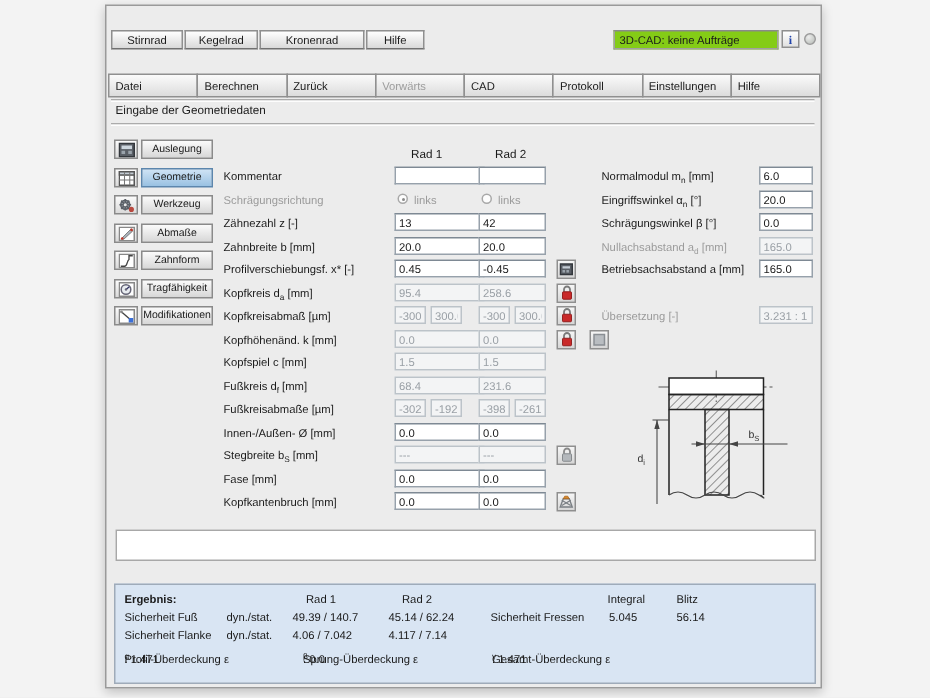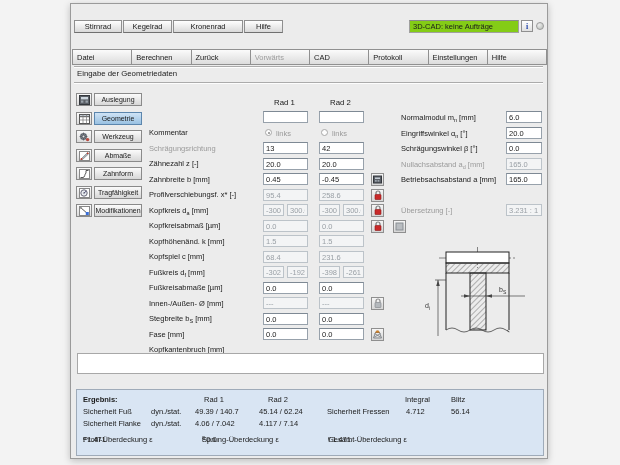--- a/index.html
+++ b/index.html
@@ -37,26 +37,26 @@
   .groove{position:absolute;left:3px;right:4px;height:2px;border-top:1px solid #ababab;border-bottom:1px solid #fdfdfd}
   .sectionlabel{position:absolute;left:6px;top:65px;font-size:7.8px}
   
   .sbicon{position:absolute;left:5px;width:16px;height:13px;border:1px solid #8a8a8a;
     background:linear-gradient(#fbfbfb,#dadada);display:flex;align-items:center;justify-content:center}
   .sbbtn{position:absolute;left:23px;width:48px;height:13px;border:1px solid #8a8a8a;
     background:linear-gradient(#fbfbfb,#d7d7d7);font-size:7px;display:flex;align-items:center;justify-content:center;white-space:nowrap}
   .sbbtn.active{background:linear-gradient(#cfe3f5,#99c1e2);border-color:#5c86ad}
   
   .frow{position:absolute;left:0;right:0;height:14px}
-  .flab{position:absolute;left:78px;top:17px;font-size:7.5px;white-space:nowrap}
+  .flab{position:absolute;left:78px;top:2px;font-size:7.5px;white-space:nowrap}
   .flab.dis,.rlab.dis{color:#9b9b9b}
   .fin{position:absolute;top:0;height:12px;border:1px solid #97a1ab;border-top-color:#7e8994;background:#fff;
     font-size:7.5px;padding:0 2px;font-family:"Liberation Sans",sans-serif;color:#1a1a1a}
   .fin.dis{background:#f3f4f5;color:#9aa0a6;border-color:#bcc3c9}
-  .f1{left:192px;width:45px}.f2{left:248px;width:45px}
+  .f1{left:192px;width:60px}.f2{left:248px;width:45px}
   .p1a{left:192px;width:21px}.p1b{left:216px;width:21px}.p2a{left:248px;width:21px}.p2b{left:272px;width:21px}
   .ric{position:absolute;left:300px;top:0;width:13px;height:13px;border:1px solid #8f8f8f;
     background:linear-gradient(#f6f6f6,#d6d6d6);display:flex;align-items:center;justify-content:center}
   .ric.extra{left:322px}
   .rlab{position:absolute;left:330px;top:2px;font-size:7.5px;white-space:nowrap}
   .rin{left:435px;width:36px}
   .colhdr{position:absolute;top:94px;font-size:7.8px}
   .sb{font-size:5.5px;vertical-align:-2px}
   .rdo{position:absolute;top:2px;width:7px;height:7px;border-radius:50%;border:1px solid #a8a8a8;background:#fdfdfd}
   .rdo.sel::after{content:"";position:absolute;inset:1.5px;border-radius:50%;background:#8a8a8a}
@@ -355,21 +355,21 @@
     <span style="left:127px;top:5px">Rad 1</span>
     <span style="left:191px;top:5px">Rad 2</span>
     <span style="left:328px;top:5px">Integral</span>
     <span style="left:374px;top:5px">Blitz</span>
 
     <span style="left:6px;top:17px">Sicherheit Fuß</span>
     <span style="left:74px;top:17px">dyn./stat.</span>
     <span style="left:118px;top:17px">49.39 / 140.7</span>
     <span style="left:182px;top:17px">45.14 / 62.24</span>
     <span style="left:250px;top:17px">Sicherheit Fressen</span>
-    <span style="left:329px;top:17px">4.712</span>
+    <span style="left:329px;top:17px">5.045</span>
     <span style="left:374px;top:17px">56.14</span>
 
     <span style="left:6px;top:29px">Sicherheit Flanke</span>
     <span style="left:74px;top:29px">dyn./stat.</span>
     <span style="left:118px;top:29px">4.06  / 7.042</span>
     <span style="left:182px;top:29px">4.117 / 7.14</span>
 
     <span style="left:6px;top:45px">
         <span>Profil-Überdeckung ε</span>
         <span class="sb">α</span>

